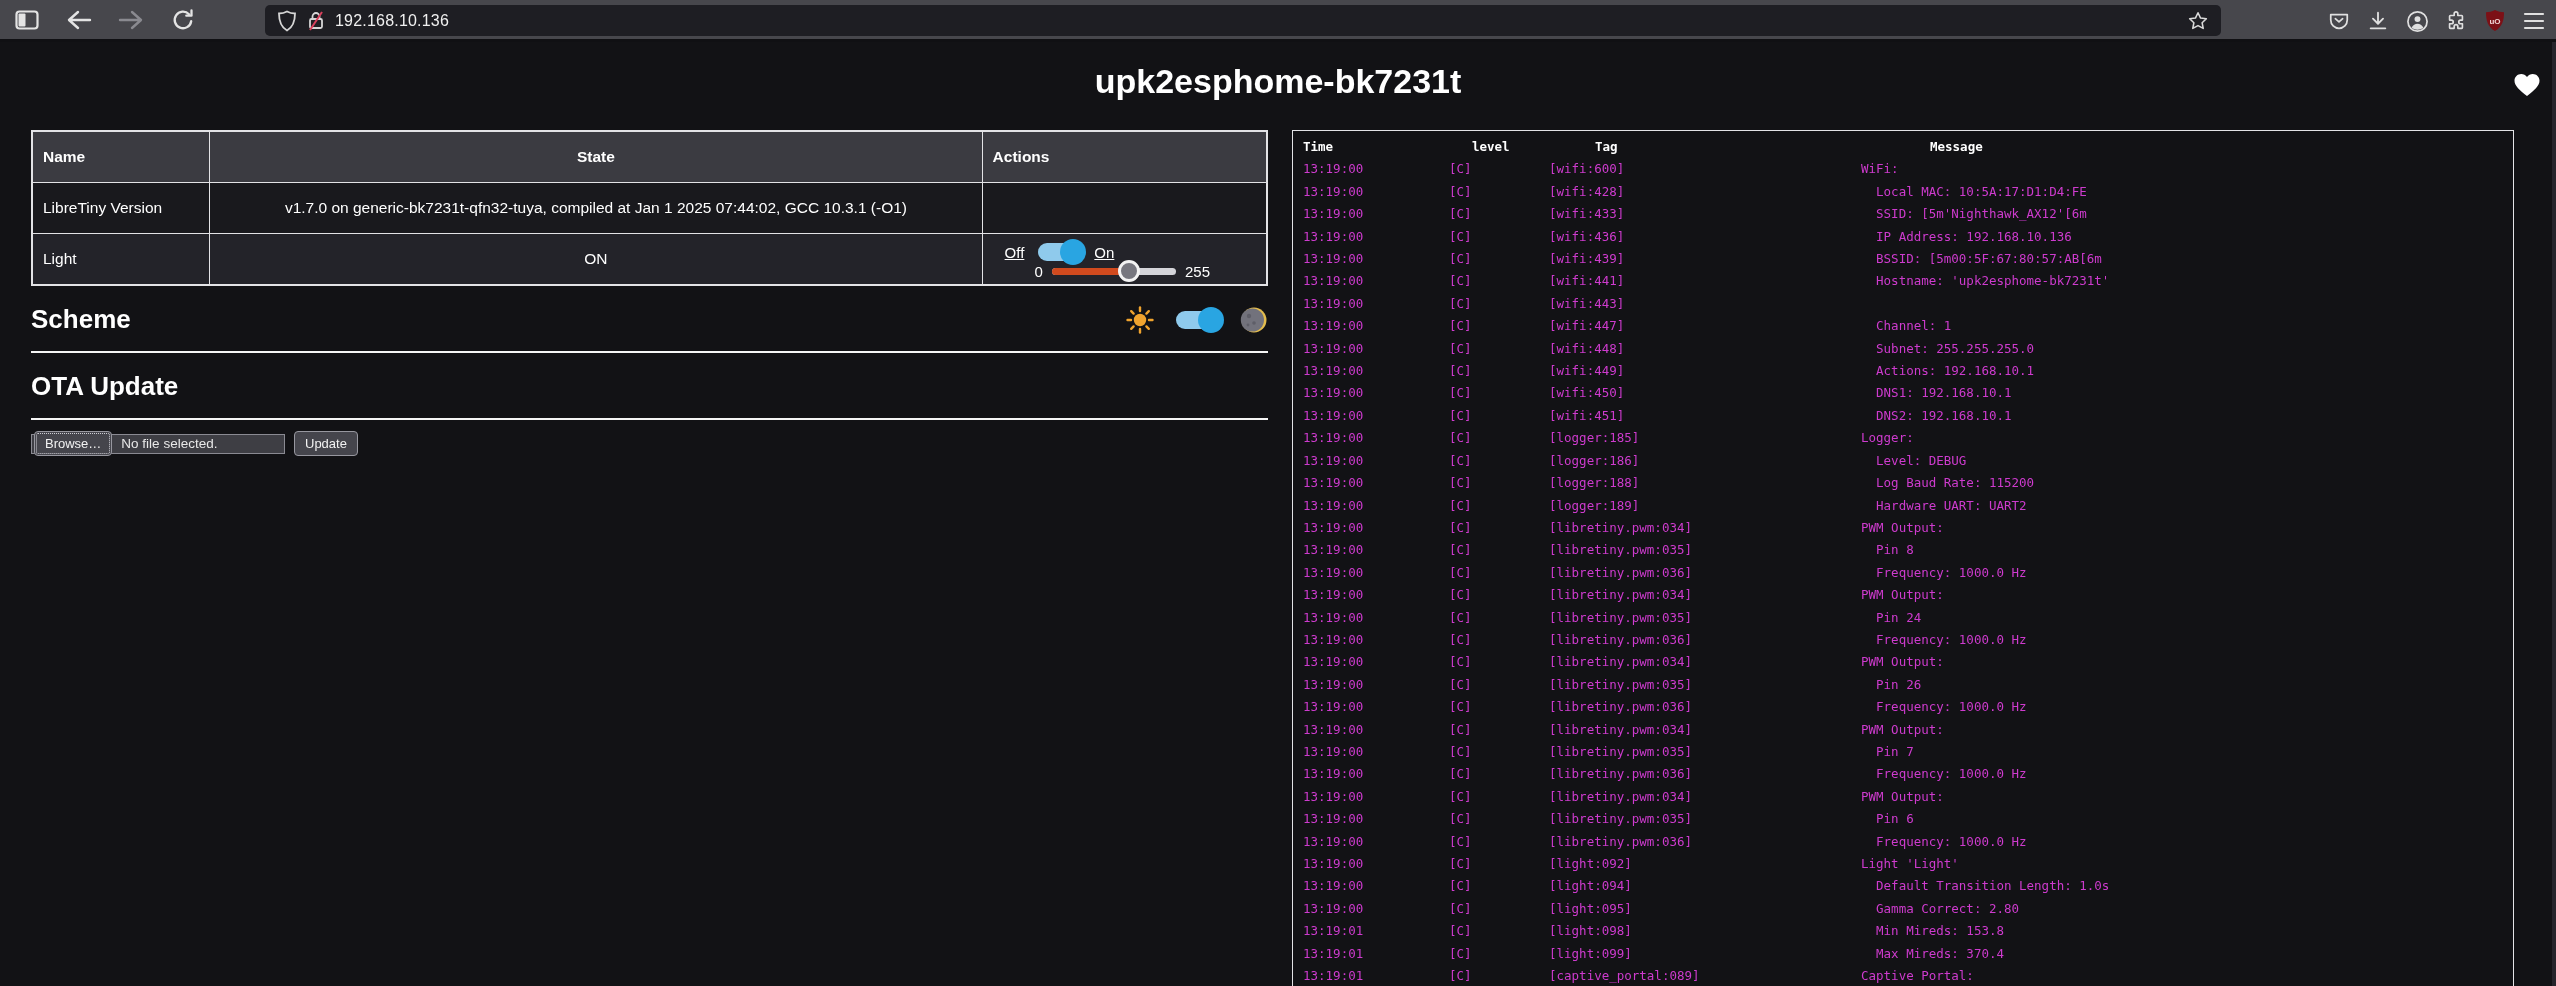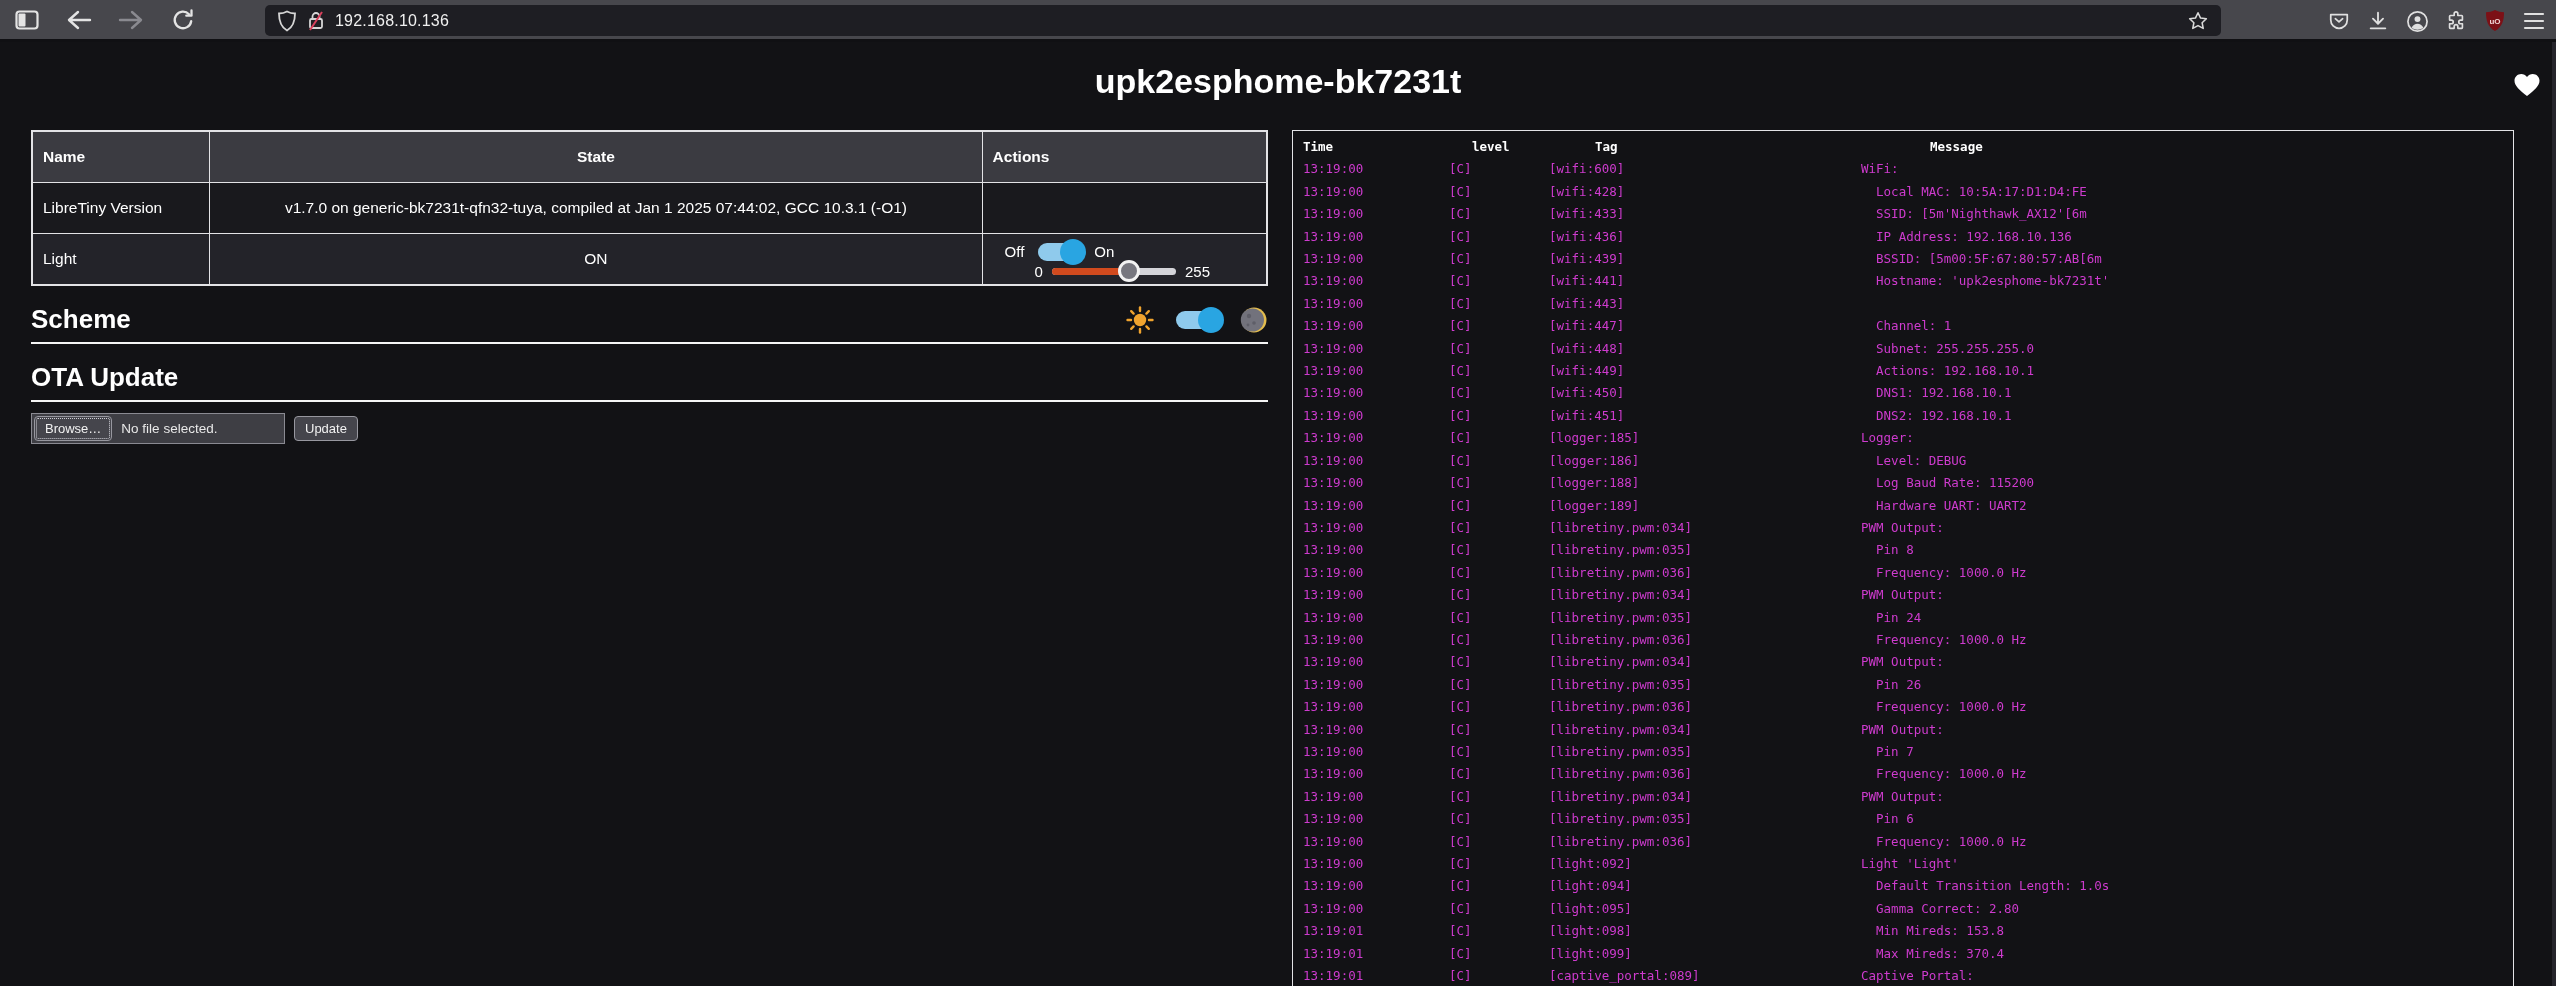--- a/index.html
+++ b/index.html
@@ -30,39 +30,39 @@
 
   table.states { width:100%; border-collapse:collapse; font-size:15.5px; color:#fff;
                  border:2px solid #e3e3e6; }
   table.states th, table.states td { border:1px solid #e3e3e6; padding:16px 10px; }
   table.states th { background:#3b3b41; height:31px; text-align:left; font-weight:bold; }
   table.states th.center, table.states td.center { text-align:center; }
   tr.row-a td { background:#19191d; height:30px; }
   tr.row-b td { background:#232329; height:50px; }
   .col-name { width:178px; } .col-state { width:774px; } .col-actions { width:285px; }
 
-  .act-top { display:flex; align-items:flex-start; gap:14px; margin:4px 0 2px 22px; font-size:15px; }
+  .act-top { display:flex; align-items:flex-end; gap:14px; margin:4px 0 2px 22px; font-size:15px;text-decoration:underline; }
   .switch { width:42px; height:18px; border-radius:9px; background:#8fcaec; position:relative; }
   .switch .knob { position:absolute; top:-4px; width:26px; height:26px; border-radius:50%; background:#29a5e2; }
   .knob-right { right:-6px; }
   .act-bottom { display:flex; align-items:center; gap:9px; margin-left:52px; font-size:15px; }
   .slider { position:relative; width:124px; height:7px; border-radius:4px; background:#d4d4d9; }
   .slider-fill { position:absolute; left:0; top:0; height:7px; border-radius:4px; background:#d14a1e; }
   .slider-thumb { position:absolute; top:-8px; width:22px; height:22px; border-radius:50%;
                   background:#77777f; border:3px solid #f3f3f3; }
 
   .section-head { display:flex; justify-content:space-between; align-items:center;
-                  border-bottom:2px solid #f5f5f5; padding-bottom:7px; }
+                  border-bottom:2px solid #f5f5f5; padding-bottom:16px; }
   .section-head h2 { font-size:26px; font-weight:bold; color:#fff; }
   .scheme-section { margin-top:18px; }
   .ota-section { margin-top:18px; }
   .scheme-controls { display:flex; align-items:center; gap:22px; }
 
   .ota-controls { margin-top:11px; display:flex; align-items:center; }
-  .file-input { display:flex; align-items:center; width:254px; height:31px;
+  .file-input { display:flex; align-items:center; width:254px; height:20px;
                 background:#3e3e44; border:1px solid #8a8a92; }
   .btn { background:#45454c; border:1px solid #97979f; border-radius:4px;
          color:#f2f2f2; font-size:13px; padding:4px 10px; font-family:inherit; }
   .browse-btn { margin:2px; outline:1px dotted #cfcfd6; outline-offset:-3px; }
   .file-status { font-size:13.5px; color:#e8e8e8; margin-left:7px; white-space:nowrap; }
   .update-btn { margin-left:9px; }
 
   
   .log-panel { position:absolute; left:1292px; top:130px; width:1222px; height:856px;
                border:1px solid #e3e3e6; border-bottom:none; overflow:hidden;

